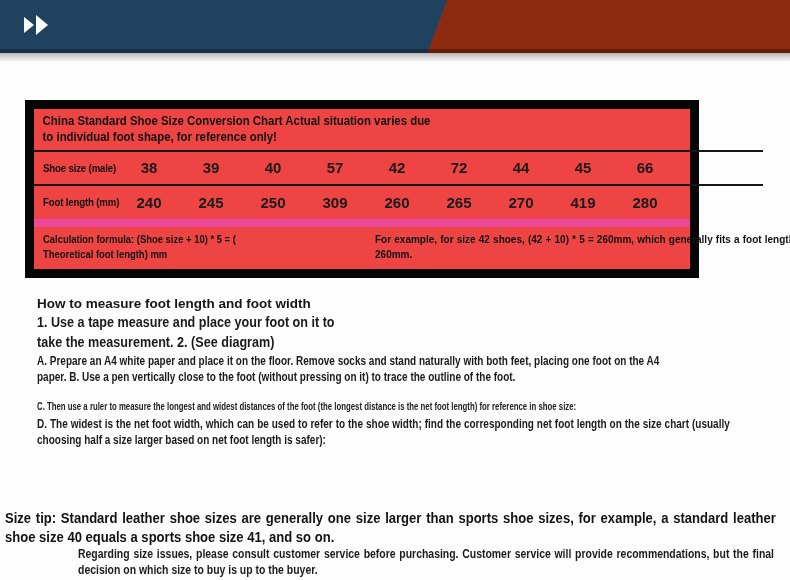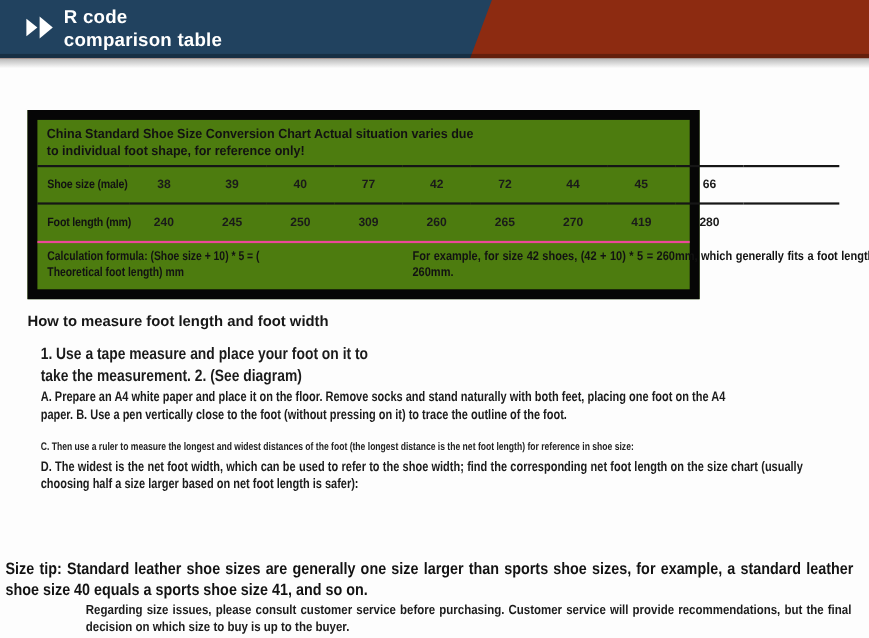--- a/index.html
+++ b/index.html
@@ -26,50 +26,50 @@
   .chev { position:absolute; left:24px; top:15px; display:flex; align-items:center; gap:2px; }
   .chev .t1 { width:0; height:0; border-style:solid; border-width:8px 0 8px 10px; border-color:transparent transparent transparent #fff; }
   .chev .t2 { width:0; height:0; border-style:solid; border-width:10px 0 10px 12px; border-color:transparent transparent transparent #fff; }
   .banner-title {
     position:absolute; left:58px; top:5px;
     color:#fff; font-weight:bold; font-size:17px; line-height:21px; letter-spacing:0.2px;
   }
 
   
   .chart-box {
-    position:absolute; left:25px; top:100px; width:611px;
-    background:#4d7c0f; border:9px solid #060606; box-sizing:border-box;
+    position:absolute; left:25px; top:100px; width:674px;
+    background:#ef4444; border:9px solid #060606; box-sizing:border-box;
   }
   .chart-caption {
     font-size:12px; line-height:1.32; font-weight:bold; color:#121212;
     padding:5px 10px 4px 9px;
     width:410px; transform:scaleX(0.95); transform-origin:0 0;
   }
   table.sizes { border-collapse:collapse; table-layout:fixed; width:729px; }
   table.sizes tr { height:34px; }
   table.sizes tr { border-top:2px solid #161616; }
   table.sizes th {
     text-align:left; padding-left:9px; font-size:11px; color:#121212;
     white-space:nowrap; font-weight:bold;margin-left:32px;
   }
   table.sizes th span { display:inline-block; transform:scaleX(0.88); transform-origin:0 50%; letter-spacing:-0.2px; }
-  table.sizes td { text-align:center; font-size:11px; font-weight:700; color:#1a1a1a; padding:0; }
-  .formula-row { border-top:2px solid #ec4899; display:flex; padding:5px 2px 7px 9px; }
+  table.sizes td { text-align:center; font-size:15px; font-weight:700; color:#1a1a1a; padding:0; }
+  .formula-row { border-top:8px solid #ec4899; display:flex; padding:5px 2px 7px 9px; }
   .formula-col {
     font-size:11.5px; line-height:1.32; font-weight:bold; color:#121212;
     width:286px; transform:scaleX(0.82); transform-origin:0 0; flex:none;
   }
   .example-col {
     font-size:11.5px; line-height:1.32; font-weight:bold; color:#121212;
     width:497px; transform:scaleX(0.87); transform-origin:0 0; flex:none;
     margin-left:46px; text-align:justify;
   }
 
   
-  .guide-heading { position:absolute; left:25px; top:284px; font-size:13.5px; font-weight:bold; color:#161616; margin:0; }
+  .guide-heading { position:absolute; left:25px; top:284px; font-size:13.5px; font-weight:bold; color:#161616; margin:12px; }
   .step-intro {
     position:absolute; left:37px; top:312px; margin:0;
     font-size:15px; line-height:1.3; font-weight:bold; color:#1b1b1b;
     width:368px; transform:scaleX(0.84); transform-origin:0 0;
   }
   .step-ab {
     position:absolute; left:37px; top:354px; margin:0;
     font-size:12.5px; line-height:1.24; font-weight:bold; color:#1b1b1b;
     width:778px; transform:scaleX(0.80); transform-origin:0 0; text-align:justify;
   }
@@ -101,24 +101,20 @@
 
 <div class="page">
 
   <div class="banner">
     <div style="position:absolute;inset:0;"></div>
     <div class="banner-blue"></div>
     <div class="chev">
       <span class="t1"></span>
       <span class="t2"></span>
     </div>
-    <div class="banner-title">
-      <div>R code</div>
-      <div>comparison table</div>
-    </div>
     <div class="banner-shade"></div>
   </div>
   <div class="banner-shadow"></div>
 
   <div class="chart-box">
     <div class="chart-caption">China Standard Shoe Size Conversion Chart Actual situation varies due to individual foot shape, for reference only!</div>
     <table class="sizes">
       <colgroup>
         <col style="width:84px">
         <col style="width:62px">
@@ -131,21 +127,21 @@
           <col style="width:62px">
           <col style="width:62px">
         <col style="width:87px">
       </colgroup>
       <tbody>
           <tr>
         <th><span>Shoe size (male)</span></th>
         <td>38</td>
         <td>39</td>
         <td>40</td>
-        <td>77</td>
+        <td>57</td>
         <td>42</td>
         <td>72</td>
         <td>44</td>
         <td>45</td>
         <td>66</td>
         <td></td>
       </tr>
       <tr>
         <th><span>Foot length (mm)</span></th>
         <td>240</td>

